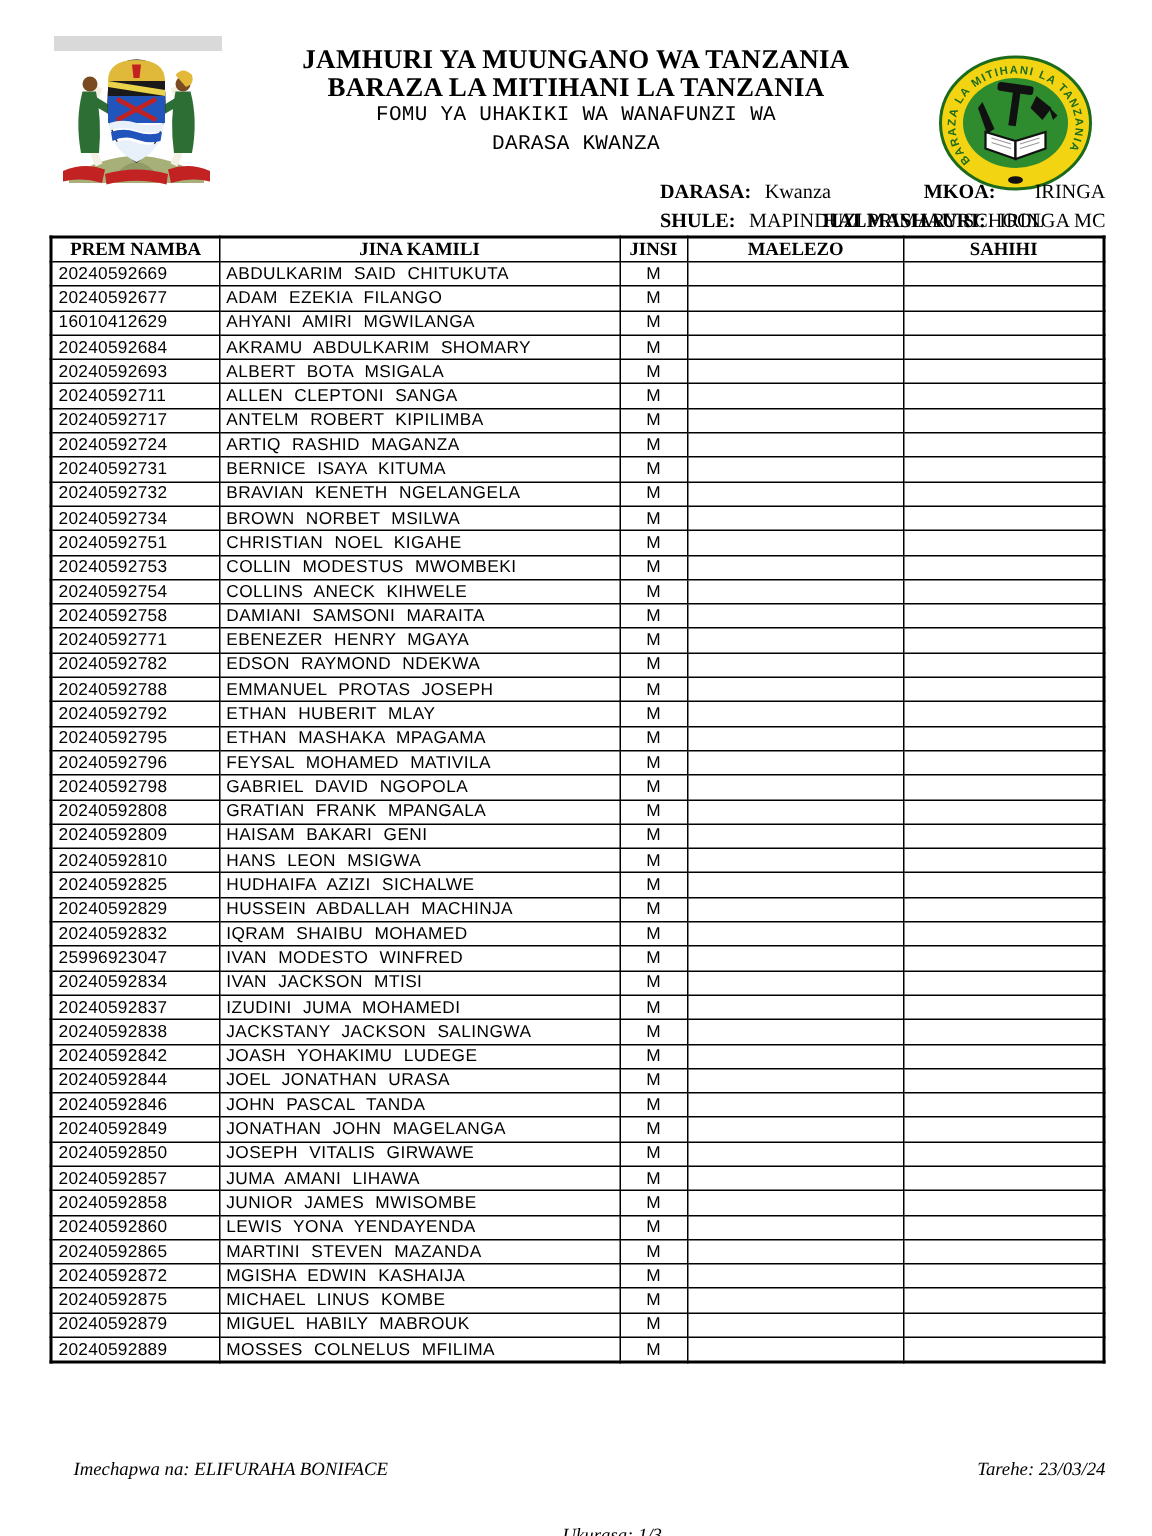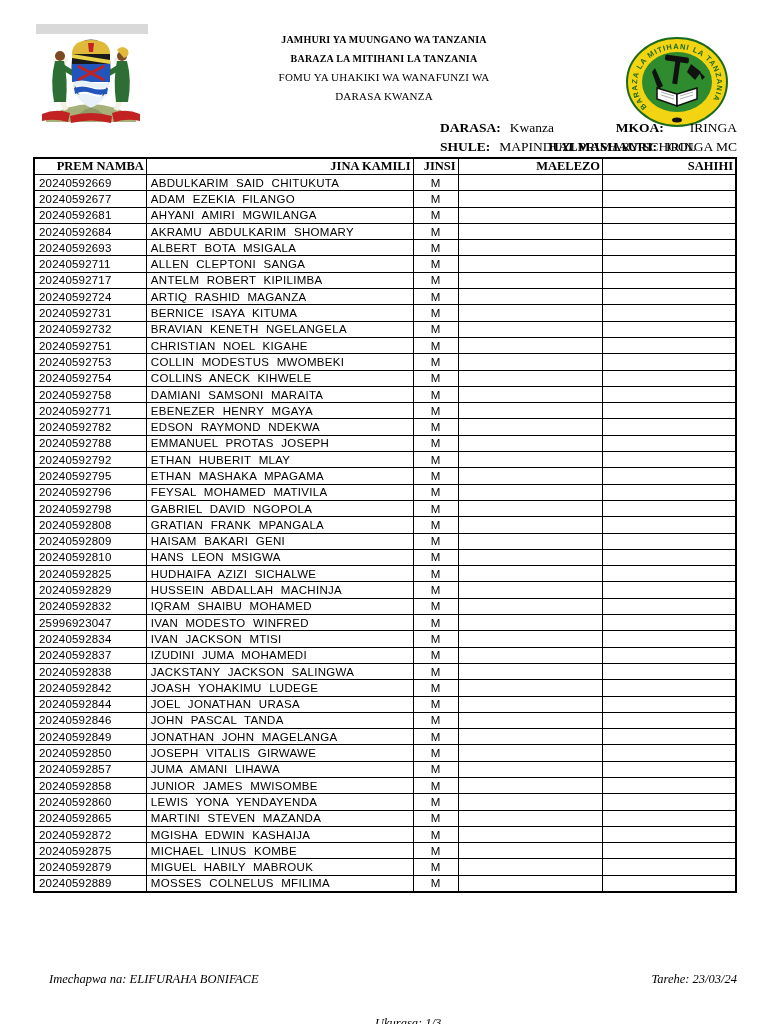--- a/index.html
+++ b/index.html
@@ -3,34 +3,34 @@
 <meta charset="utf-8">
 <style>
   html,body{margin:0;padding:0;background:#888;}
   .page{position:relative;width:768px;height:1024px;background:#ffffff;margin:0 auto;
         font-family:"Liberation Serif",serif;color:#000;overflow:hidden;}
   
   .gray-strip{position:absolute;left:36px;top:24px;width:112px;height:10px;background:#d9d9d9;}
   .logo-left{position:absolute;left:36px;top:30px;width:110px;height:96px;}
   .logo-right{position:absolute;left:625px;top:36px;width:104px;height:92px;}
   .titles{position:absolute;left:130px;right:130px;top:30px;text-align:center;line-height:19px;}
-  .titles .t-bold{font-weight:bold;font-size:10px;letter-spacing:.2px;}
-  .titles .t-reg{font-size:11px;letter-spacing:.2px;}
+  .titles .t-bold{font-weight:bold;font-size:18px;letter-spacing:.2px;}
+  .titles .t-reg{font-size:14px;letter-spacing:.2px;font-family:Liberation Mono, monospace;}
   
   .meta{position:absolute;left:33px;top:120px;width:704px;font-size:13.5px;}
   .meta-row{position:relative;height:19px;text-align:right;}
   .meta-label{font-weight:bold;}
   .meta-val{margin-left:9px;}
   .meta-val.wide-gap{margin-left:26px;}
   .meta-right{position:absolute;left:407px;top:0;}
   
   table.students{position:absolute;left:33px;top:157px;width:704px;border-collapse:collapse;
                  border:2px solid #000;table-layout:fixed;}
   table.students th{border:1px solid #000;font-family:"Liberation Serif",serif;font-weight:bold;
-                    font-size:12.5px;height:15px;padding:0 2px;text-align:right;}
+                    font-size:12.5px;height:15px;padding:0 2px;text-align:center;}
   table.students td{border:1px solid #000;height:15.3px;padding:0 4px;overflow:hidden;white-space:nowrap;}
   td.c-prem{font-family:"Liberation Sans",sans-serif;font-size:11.5px;letter-spacing:.2px;}
   td.c-jina{font-family:"Liberation Sans",sans-serif;font-size:11.5px;word-spacing:4px;letter-spacing:.3px;}
   td.c-jinsi{font-family:"Liberation Sans",sans-serif;font-size:11.5px;text-align:center;}
   .w-prem{width:112px;}.w-jina{width:266px;}.w-jinsi{width:45px;}.w-maelezo{width:144px;}.w-sahihi{width:133px;}
   
   .footer{position:absolute;left:33px;top:972px;width:704px;font-style:italic;font-size:12.5px;}
   .footer .f-left{position:absolute;left:16px;top:0;}
   .footer .f-center{position:absolute;left:342px;top:0;margin-top:44px;}
   .footer .f-right{position:absolute;right:0;top:0;}
@@ -152,21 +152,21 @@
 
     <tr>
       <td class="c-prem">20240592677</td>
       <td class="c-jina">ADAM EZEKIA FILANGO</td>
       <td class="c-jinsi">M</td>
       <td class="c-maelezo"></td>
       <td class="c-sahihi"></td>
     </tr>
 
     <tr>
-      <td class="c-prem">20240592681</td>
+      <td class="c-prem">16010412629</td>
       <td class="c-jina">AHYANI AMIRI MGWILANGA</td>
       <td class="c-jinsi">M</td>
       <td class="c-maelezo"></td>
       <td class="c-sahihi"></td>
     </tr>
 
     <tr>
       <td class="c-prem">20240592684</td>
       <td class="c-jina">AKRAMU ABDULKARIM SHOMARY</td>
       <td class="c-jinsi">M</td>
@@ -215,20 +215,27 @@
     </tr>
 
     <tr>
       <td class="c-prem">20240592732</td>
       <td class="c-jina">BRAVIAN KENETH NGELANGELA</td>
       <td class="c-jinsi">M</td>
       <td class="c-maelezo"></td>
       <td class="c-sahihi"></td>
     </tr>
 
+    <tr>
+      <td class="c-prem">20240592734</td>
+      <td class="c-jina">BROWN NORBET MSILWA</td>
+      <td class="c-jinsi">M</td>
+      <td class="c-maelezo"></td>
+      <td class="c-sahihi"></td>
+    </tr>
 
     <tr>
       <td class="c-prem">20240592751</td>
       <td class="c-jina">CHRISTIAN NOEL KIGAHE</td>
       <td class="c-jinsi">M</td>
       <td class="c-maelezo"></td>
       <td class="c-sahihi"></td>
     </tr>
 
     <tr>

